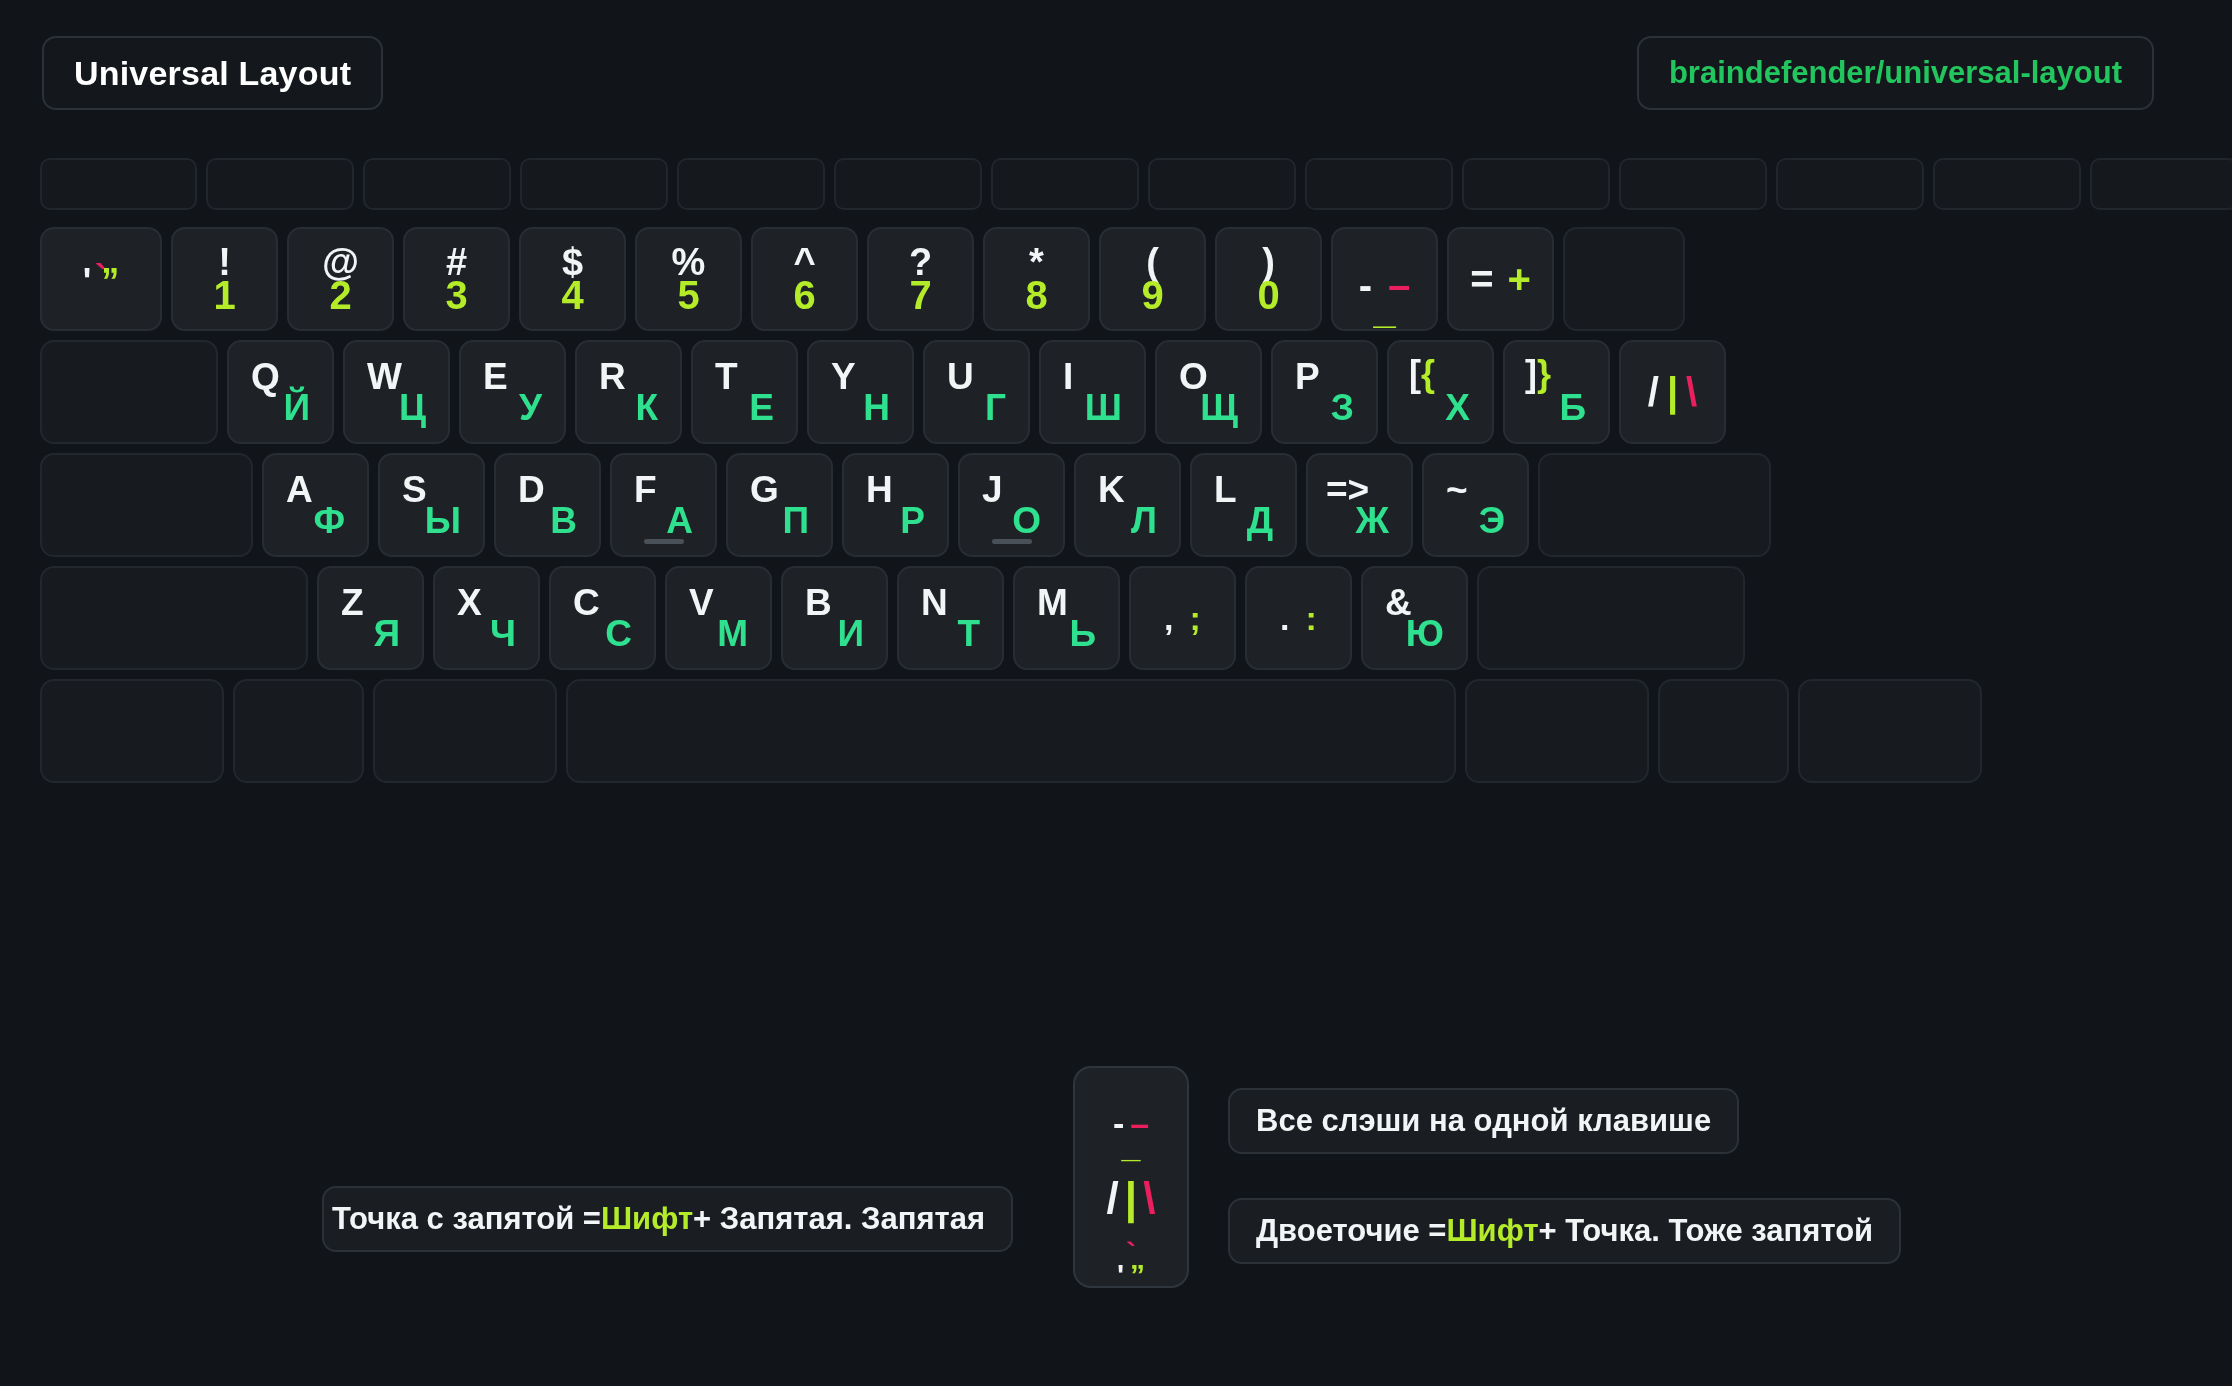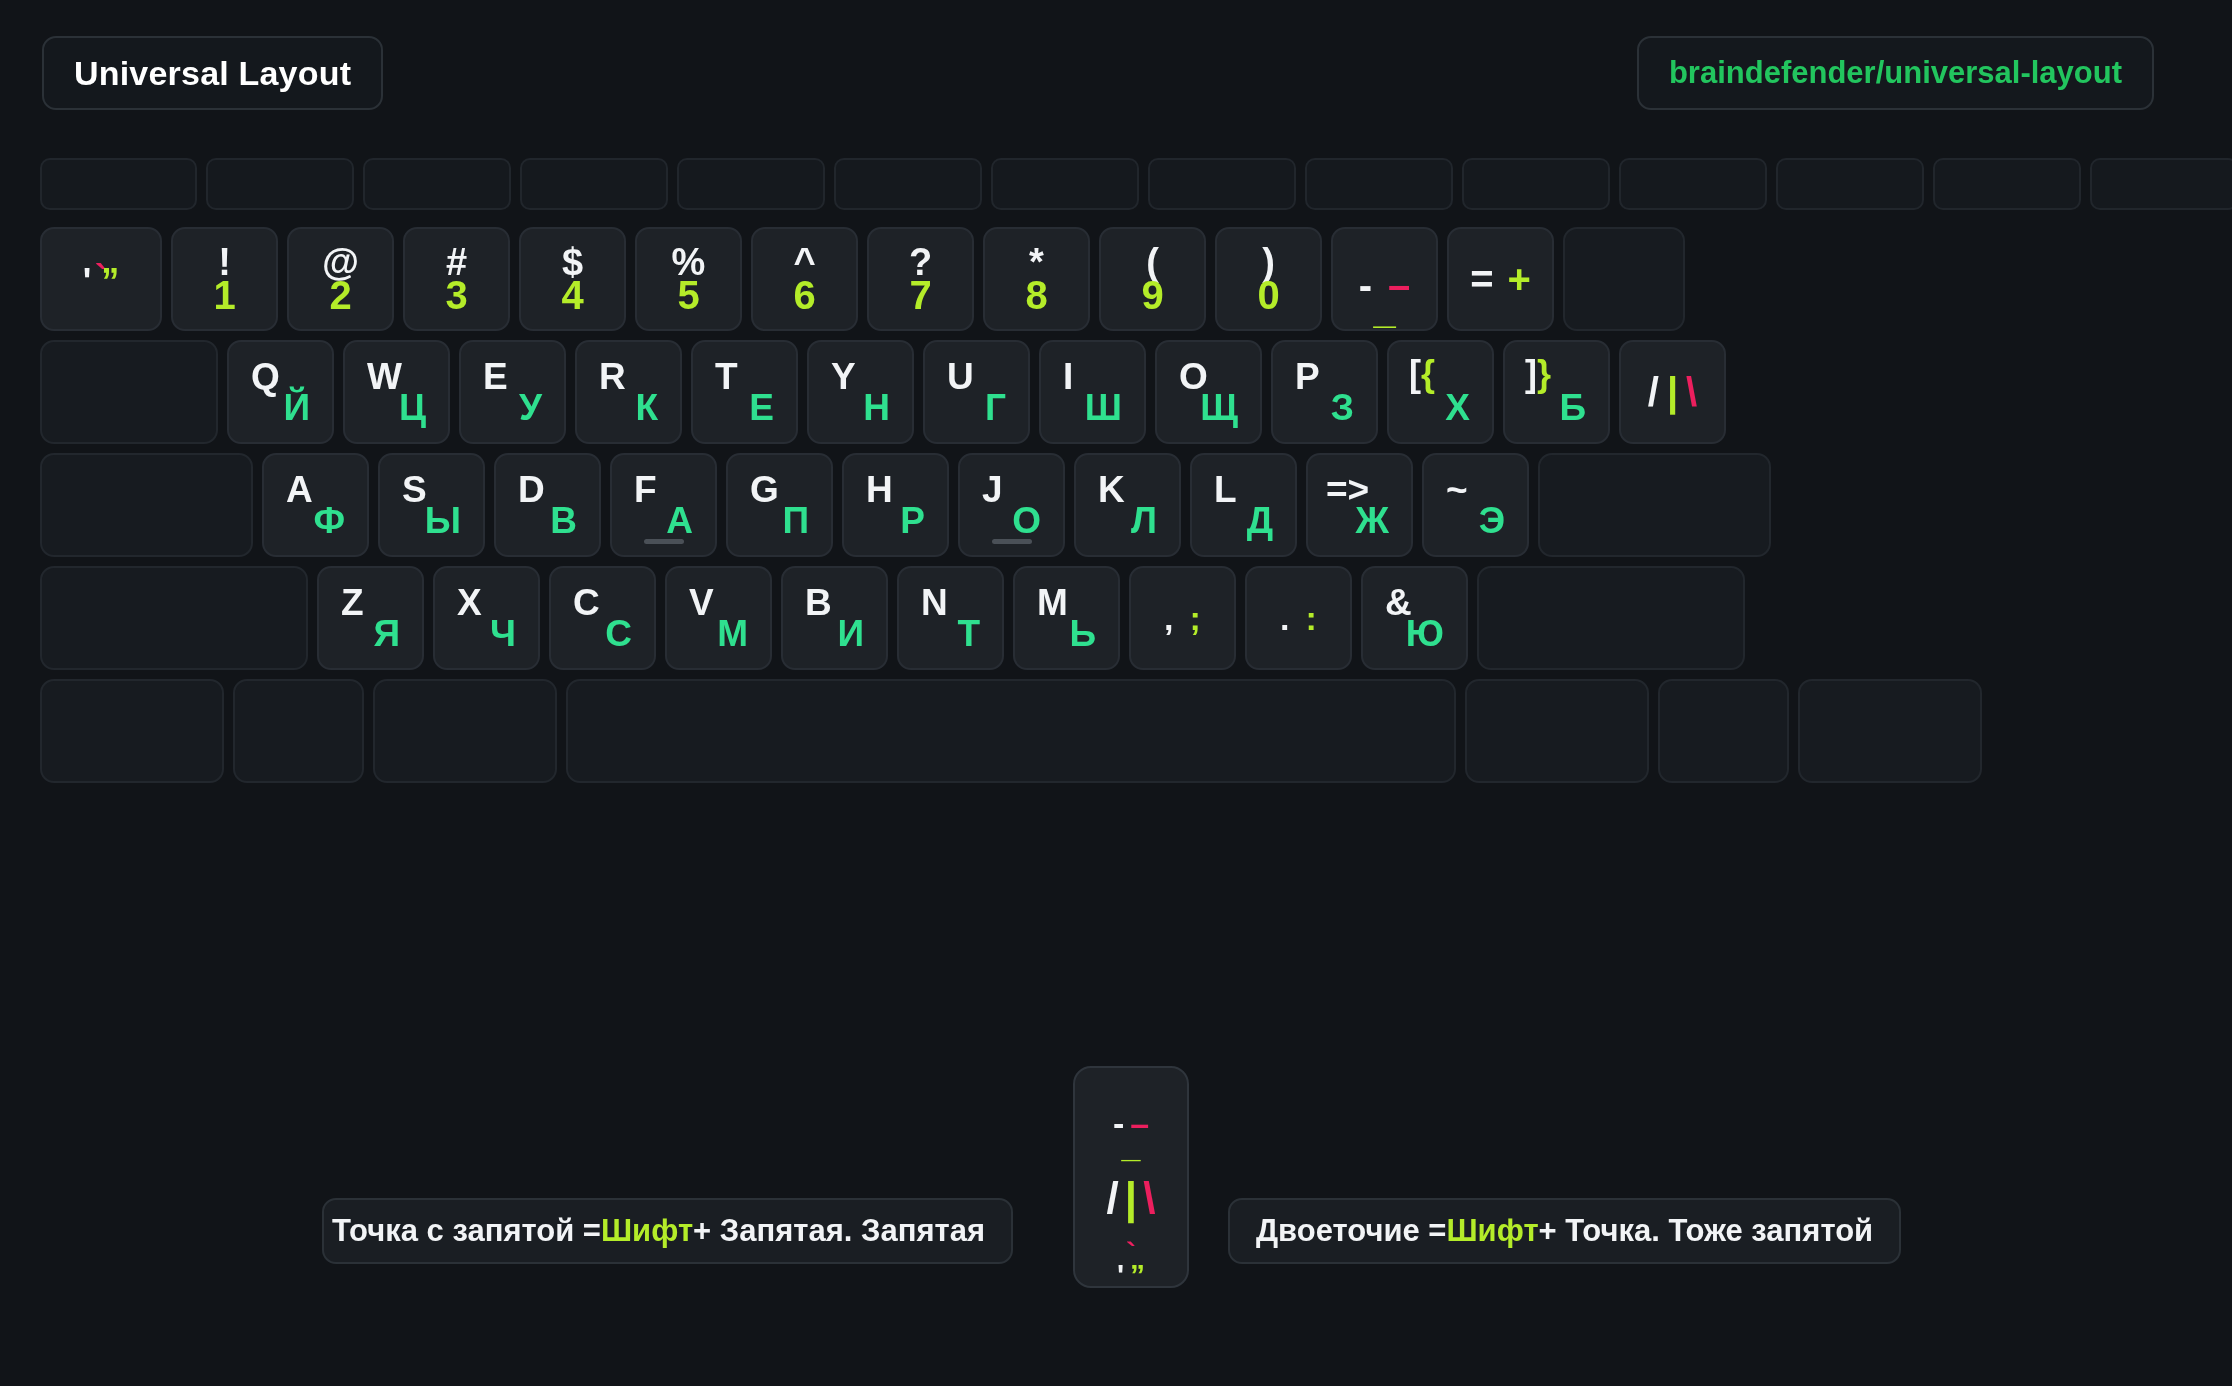--- a/index.html
+++ b/index.html
@@ -220,21 +220,21 @@
     background: #1a1e23;
     font-size: 31px;
     font-weight: bold;
     color: #f2f4f6;
     white-space: nowrap;
   }
   .cap em { font-style: normal; color: #b4ec29; }
 
   #cap-quotes { top: 30px; right: 1183px; }
   #cap-slashes { top: 30px; left: 1228px; }
-  #cap-semicolon { top: 140px; right: 1183px; padding-left: 8px; }
+  #cap-semicolon { top: 128px; right: 1183px; padding-left: 8px; }
   #cap-colon { top: 140px; left: 1228px; }
 
   .center-key {
     position: absolute;
     box-sizing: border-box;
     left: 1073px;
     top: 8px;
     width: 116px;
     height: 222px;
     background: #1e2227;
@@ -539,20 +539,23 @@
       <div class="key blank" style="width:184px"></div>
       <div class="key blank" style="width:131px"></div>
       <div class="key blank" style="width:184px"></div>
     </div>
 
   </div>
 
   <div class="captions">
 
 
+    <div class="cap" id="cap-slashes">
+      <span>Все слэши на одной клавише</span>
+    </div>
 
     <div class="cap" id="cap-semicolon">
       <span>Точка с запятой = </span>
         <em>Шифт</em>
         <span> + Запятая. Запятая</span>
     </div>
 
     <div class="cap" id="cap-colon">
       <span>Двоеточие = </span>
         <em>Шифт</em>

